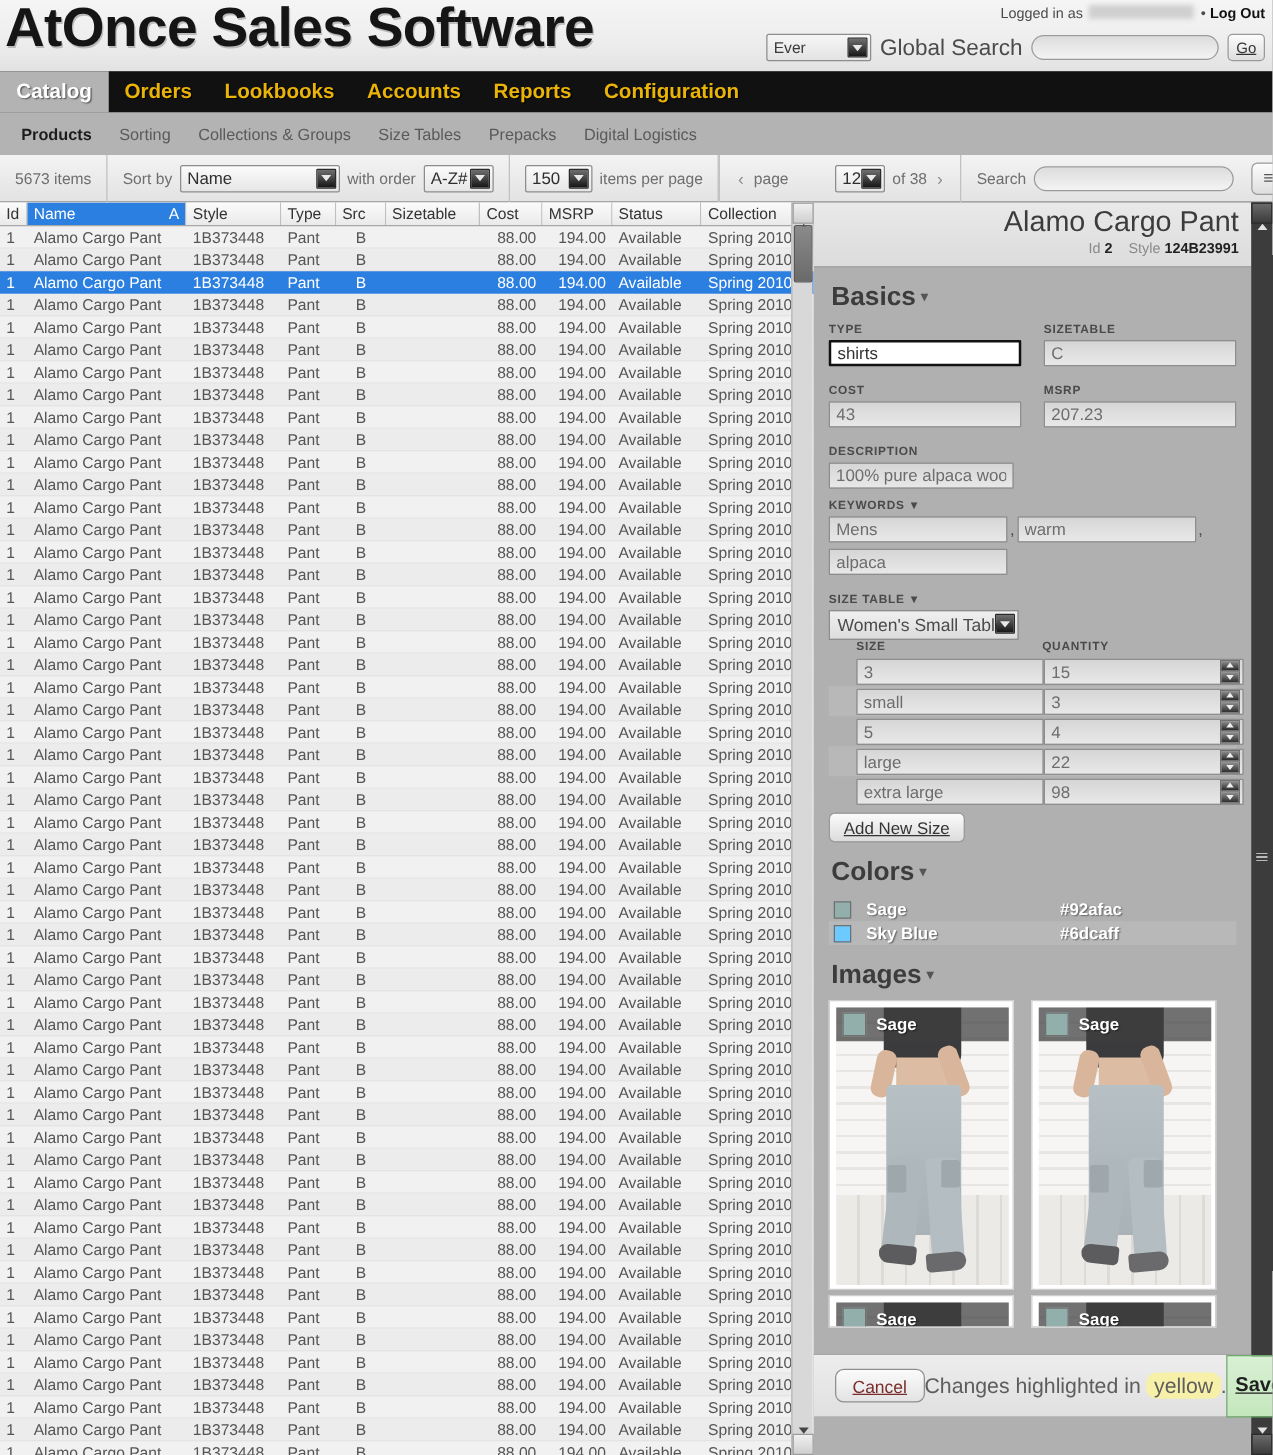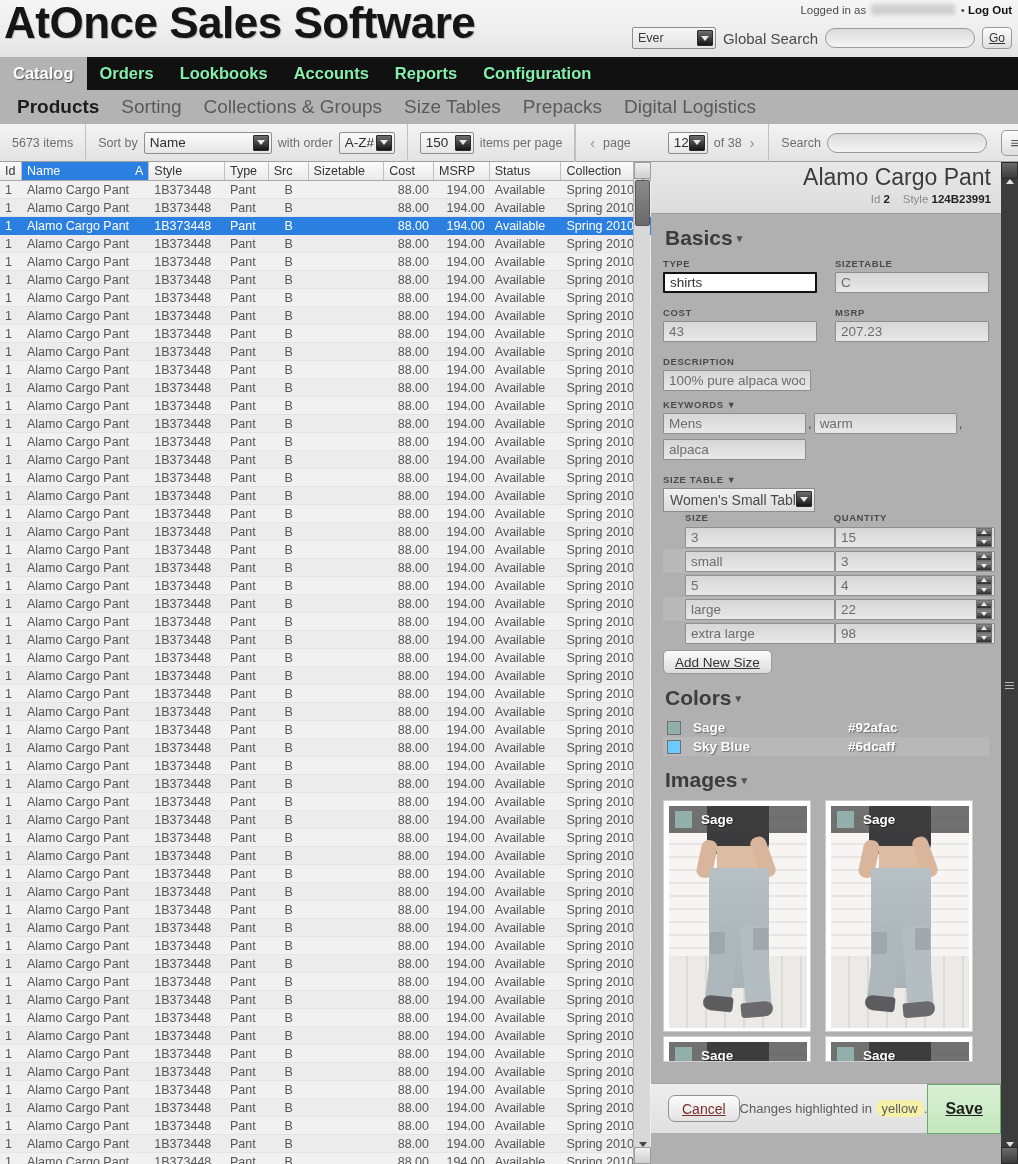--- a/index.html
+++ b/index.html
@@ -48,55 +48,55 @@
   .sel-arrow {
     position: absolute; right: 2px; top: 2px; width: 16px; height: 16px;
     background: linear-gradient(to bottom,#6f6f6f,#151515);
     border: 1px solid #2a2a2a; border-radius: 1px;
     display: flex; align-items: center; justify-content: center;
   }
   .sel-arrow::after {
     content:""; border-left: 4px solid transparent; border-right: 4px solid transparent;
     border-top: 5px solid #e9e9e9;
   }
-  .gs-label { font-size: 15px; color: #4b4b4b; }
+  .gs-label { font-size: 18px; color: #4b4b4b; }
   .gs-input {
     width: 150px; height: 20px; border: 1px solid #9a9a9a; border-radius: 10px;
     background: linear-gradient(to bottom,#dcdcdc,#f4f4f4);
     font-size: 12px; padding: 0 9px; color: #333;
     font-family: "Liberation Sans", sans-serif;
   }
   .gs-go {
     width: 30px; height: 22px; border: 1px solid #9a9a9a; border-radius: 4px;
     background: linear-gradient(to bottom,#fcfcfc,#dedede);
     font-size: 12px; color: #333; text-decoration: underline; cursor: pointer;
     font-family: "Liberation Sans", sans-serif;
   }
 
   
   .nav-primary {
     position: absolute; left: 0; top: 57px; width: 1018px; height: 33px;
     background: #111; display: flex; align-items: stretch;
   }
   .nav-primary .nav-item {
     display: flex; align-items: center; padding: 0 13px;
-    font-size: 16.5px; font-weight: bold; color: #86efac;
+    font-size: 16.5px; font-weight: bold; color: #eab308;
     text-shadow: 1px 1px 0 #000; cursor: pointer; white-space: nowrap;
   }
   .nav-primary .nav-item.active {
     background: #b3b3b3; color: #fff; text-shadow: 1px 1px 1px #555;
   }
 
   
   .nav-secondary {
     position: absolute; left: 0; top: 90px; width: 1018px; height: 34px;
     background: #b3b3b3; display: flex; align-items: center; padding-left: 6px;
   }
   .nav-secondary .sub-item {
-    padding: 0 11px; font-size: 19px; color: #5a5a5a; cursor: pointer; white-space: nowrap;
+    padding: 0 11px; font-size: 13px; color: #5a5a5a; cursor: pointer; white-space: nowrap;
   }
   .nav-secondary .sub-item.active { color: #1d1d1d; font-weight: bold; }
 
   
   .list-toolbar {
     position: absolute; left: 0; top: 124px; width: 1018px; height: 38px;
     background: linear-gradient(to bottom,#f3f3f3,#e3e3e3);
     border-bottom: 1px solid #9f9f9f;
     display: flex; align-items: center;
   }
@@ -339,21 +339,21 @@
     background: linear-gradient(to bottom,#ededed,#e0e0e0);
     border-top: 1px solid #a6a6a6; display: flex; align-items: center;
   }
   .btn-cancel {
     margin-left: 17px; height: 27px; padding: 0 13px;
     border: 1px solid #8f8f8f; border-radius: 7px;
     background: linear-gradient(to bottom,#fbfbfb,#e3e3e3);
     font-size: 14px; color: #7a2c2c; text-decoration: underline; cursor: pointer;
     font-family: "Liberation Sans", sans-serif;
   }
-  .hint { flex: 1; text-align: right; font-size: 13px; color: #5d5d5d; white-space: nowrap; }
+  .hint { flex: 1; text-align: right; font-size: 17px; color: #5d5d5d; white-space: nowrap; }
   .hint .yellow { background: #f7f0a8; border-radius: 8px; padding: 1px 6px; color: #5d5d5d; }
   .btn-save {
     width: 83px; height: 50px; margin: 0; align-self: stretch;
     border: 1px solid #6aa96a; border-left: 1px solid #6aa96a;
     background: linear-gradient(to bottom,#d8f0d3,#c4e7bd);
     font-size: 16px; font-weight: bold; color: #1f1f1f; text-decoration: underline;
     cursor: pointer; font-family: "Liberation Sans", sans-serif;
   }
 </style>
 </head>

